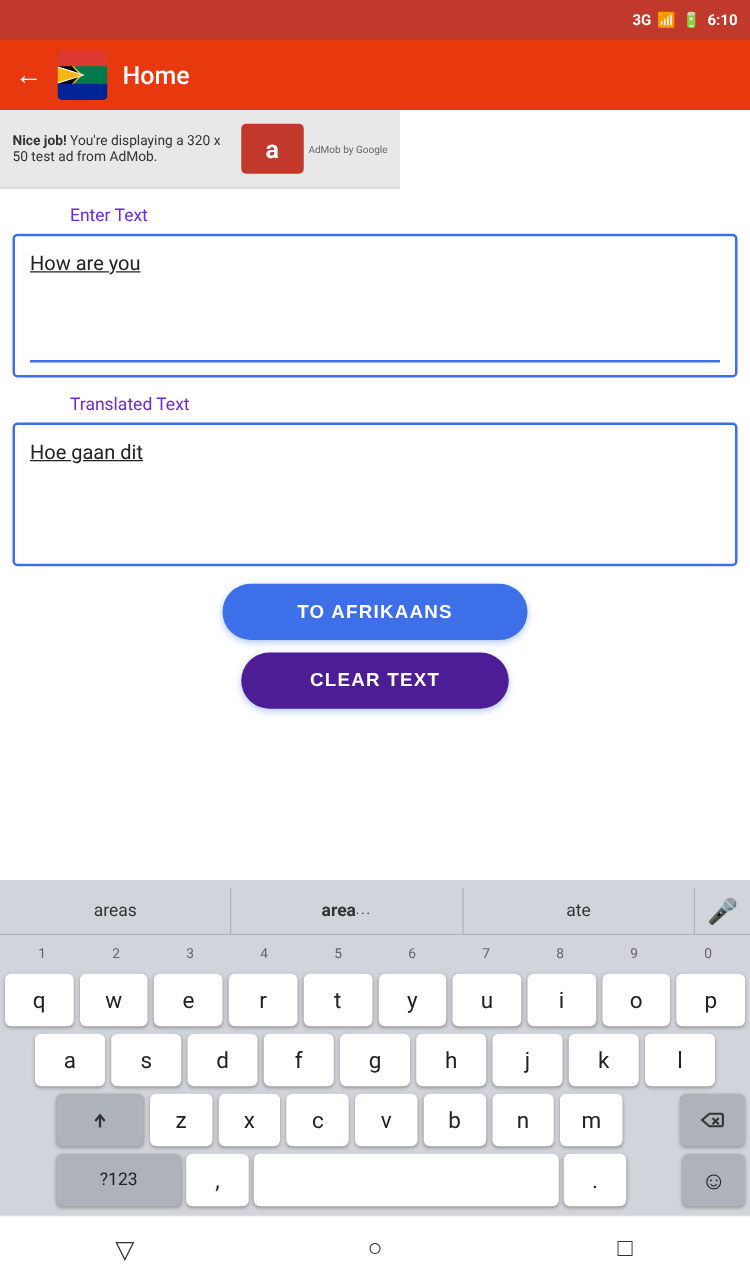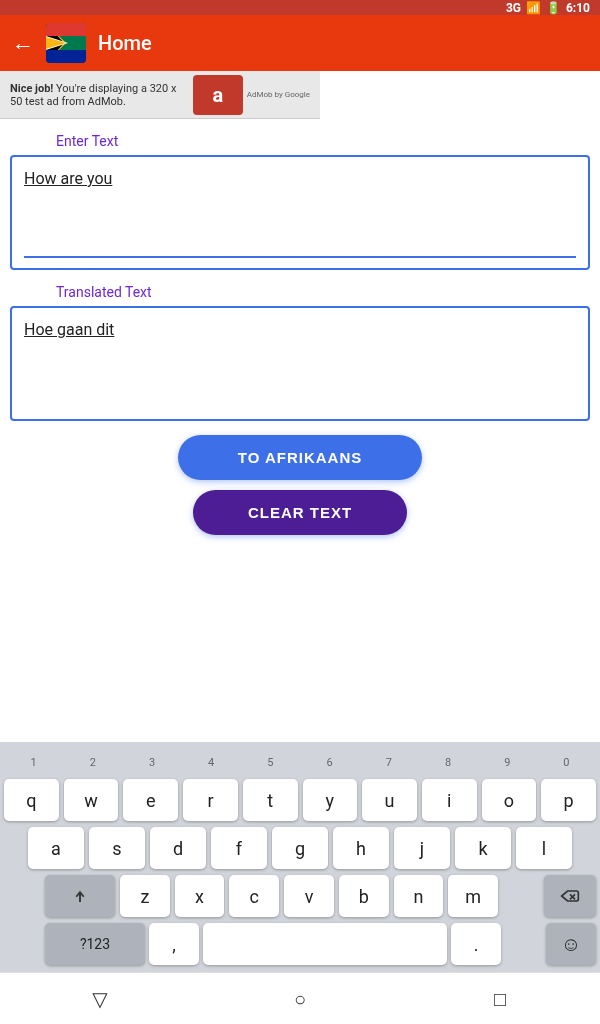--- a/index.html
+++ b/index.html
@@ -2,21 +2,21 @@
 <html><head>
   <meta charset="utf-8">
   <meta name="viewport" content="width=600">
   <style>
     * { margin: 0; padding: 0; box-sizing: border-box; }
     body { width: 600px; height: 1024px; font-family: 'Roboto', Arial, sans-serif; background: #fff; overflow: hidden; position: relative; }
 
     
     .status-bar {
       background: #c0392b;
-      height: 15px;
+      height: 32px;
       display: flex;
       align-items: center;
       justify-content: flex-end;
       padding: 0 10px;
       color: #fff;
       font-size: 12px;
       font-weight: bold;
     }
     .status-bar .status-icons {
       display: flex;
@@ -47,21 +47,21 @@
     }
     .app-bar .app-title {
       color: #fff;
       font-size: 20px;
       font-weight: 500;
     }
 
     
     .ad-banner {
       background: #e8e8e8;
-      height: 48px;
+      height: 63px;
       display: flex;
       align-items: center;
       padding: 0 10px;
       border-bottom: 1px solid #ccc;
       width: 320px;
     }
     .ad-banner .ad-text {
       font-size: 11px;
       color: #333;
       flex: 1;
@@ -356,20 +356,33 @@
   </div>
 
   <div class="buttons-row">
     <button class="btn-afrikaans">TO AFRIKAANS</button>
     <button class="btn-clear">CLEAR TEXT</button>
   </div>
 </div>
 
 <div class="keyboard">
 
+  <div class="suggestions-row">
+    <div class="suggestion">
+      <span>areas</span>
+    </div>
+    <div class="suggestion bold">
+      <span>area</span>
+      <span class="suggestion-dots">...</span>
+    </div>
+    <div class="suggestion">
+      <span>ate</span>
+    </div>
+    <div class="mic-btn">🎤</div>
+  </div>
 
   <div class="num-row">
     <span class="num-key">1</span>
     <span class="num-key">2</span>
     <span class="num-key">3</span>
     <span class="num-key">4</span>
     <span class="num-key">5</span>
     <span class="num-key">6</span>
     <span class="num-key">7</span>
     <span class="num-key">8</span>

